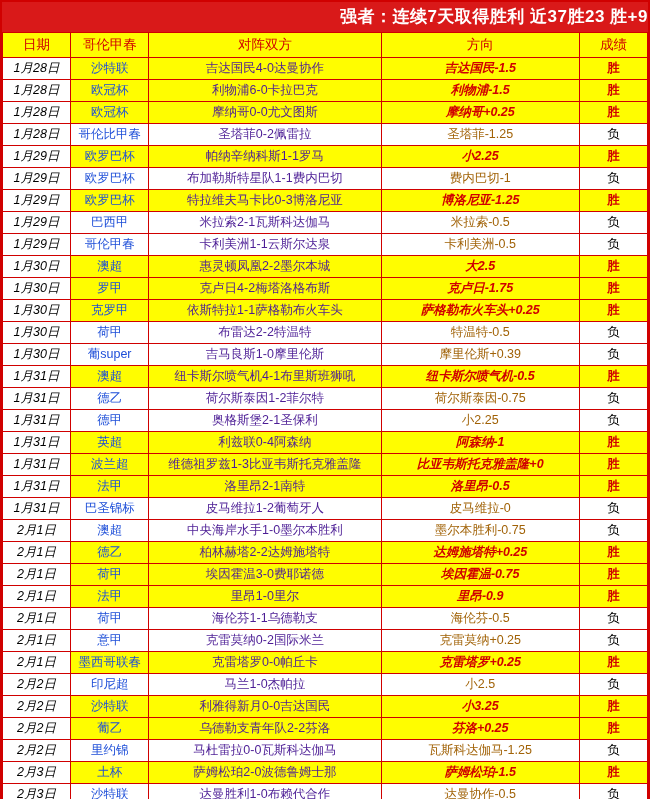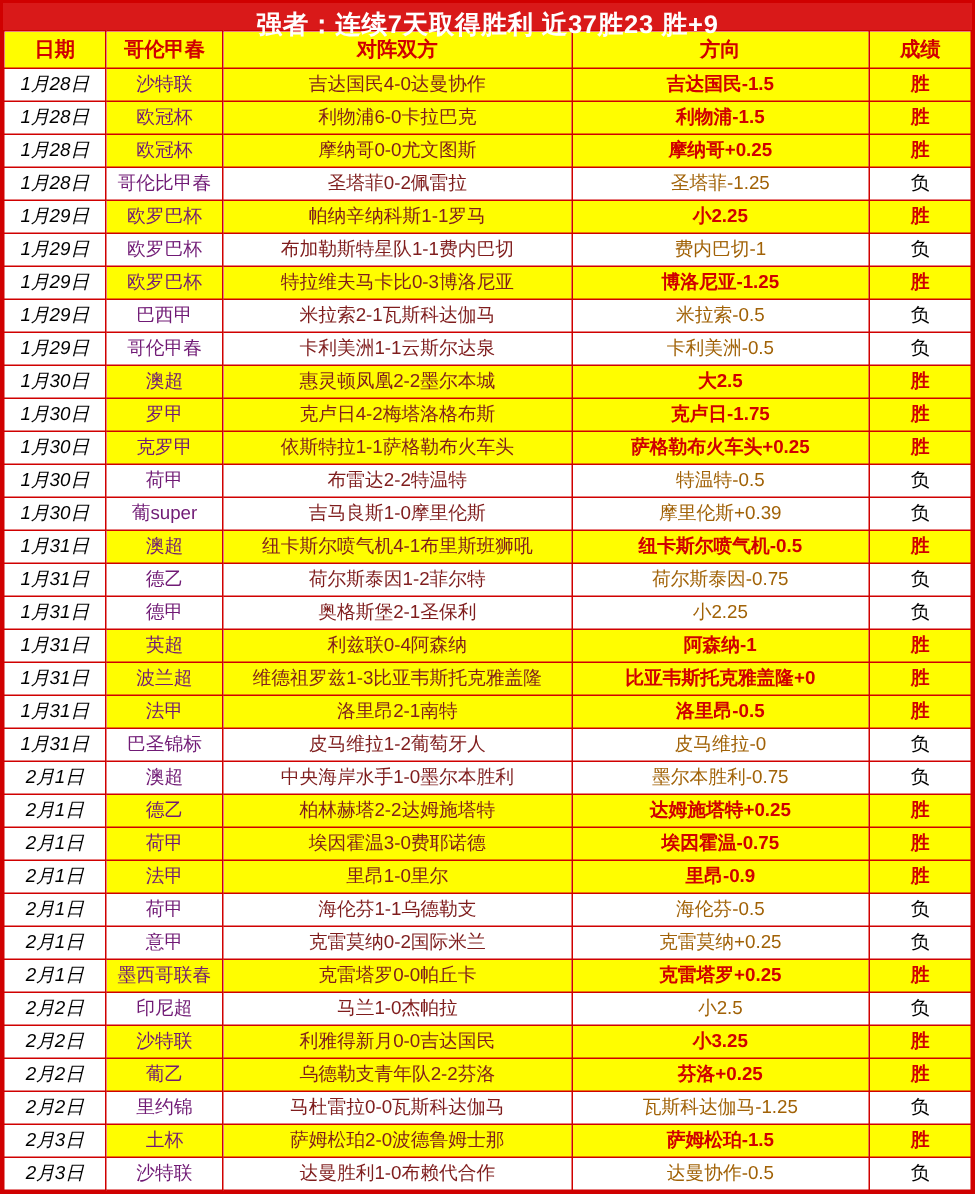--- a/index.html
+++ b/index.html
@@ -13,71 +13,72 @@
   }
   .sheet {
     width: 650px;
     border: 2px solid #d00000;
     box-sizing: border-box;
     background: #fff;
   }
   .title-bar {
     background: #d91919;
     color: #ffffff;
-    text-align: center;
+    text-align: right;
     font-size: 17px;
     font-weight: bold;
     line-height: 30px;
-    height: 18px;
+    height: 30px;
     letter-spacing: 0.5px;
   }
   table {
     border-collapse: collapse;
     width: 100%;
     table-layout: fixed;
   }
   th, td {
     border: 1px solid #d00000;
     font-size: 12.5px;
     text-align: center;
     height: 21px;
     padding: 0 1px;
     overflow: hidden;
     white-space: nowrap;
   }
   thead th {
     background: #fffd00;
     color: #d00000;
-    font-weight: bold;
+    font-weight: normal;
     font-size: 13.5px;
     height: 24px;
   }
   col.c-date { width: 68px; }
   col.c-type { width: 78px; }
   col.c-match { width: 232px; }
   col.c-dir { width: 198px; }
   col.c-res { width: 68px; }
 
   td.date {
     color: #000;
     font-style: italic;
   }
   td.type {
-    color: #701a75;
+    color: #1d4ed8;
   }
   td.match {
-    color: #7f1d1d;
+    color: #4c1d95;
   }
   td.dir {
     color: #a16207;
   }
   td.dir.hl {
     color: #d00000;
     background: #fffd00;
     font-weight: bold;
+    font-style: italic;
   }
   td.res {
     font-weight: bold;
   }
   td.res.win {
     color: #d00000;
     background: #fffd00;
   }
   td.res.lose {
     color: #000;

